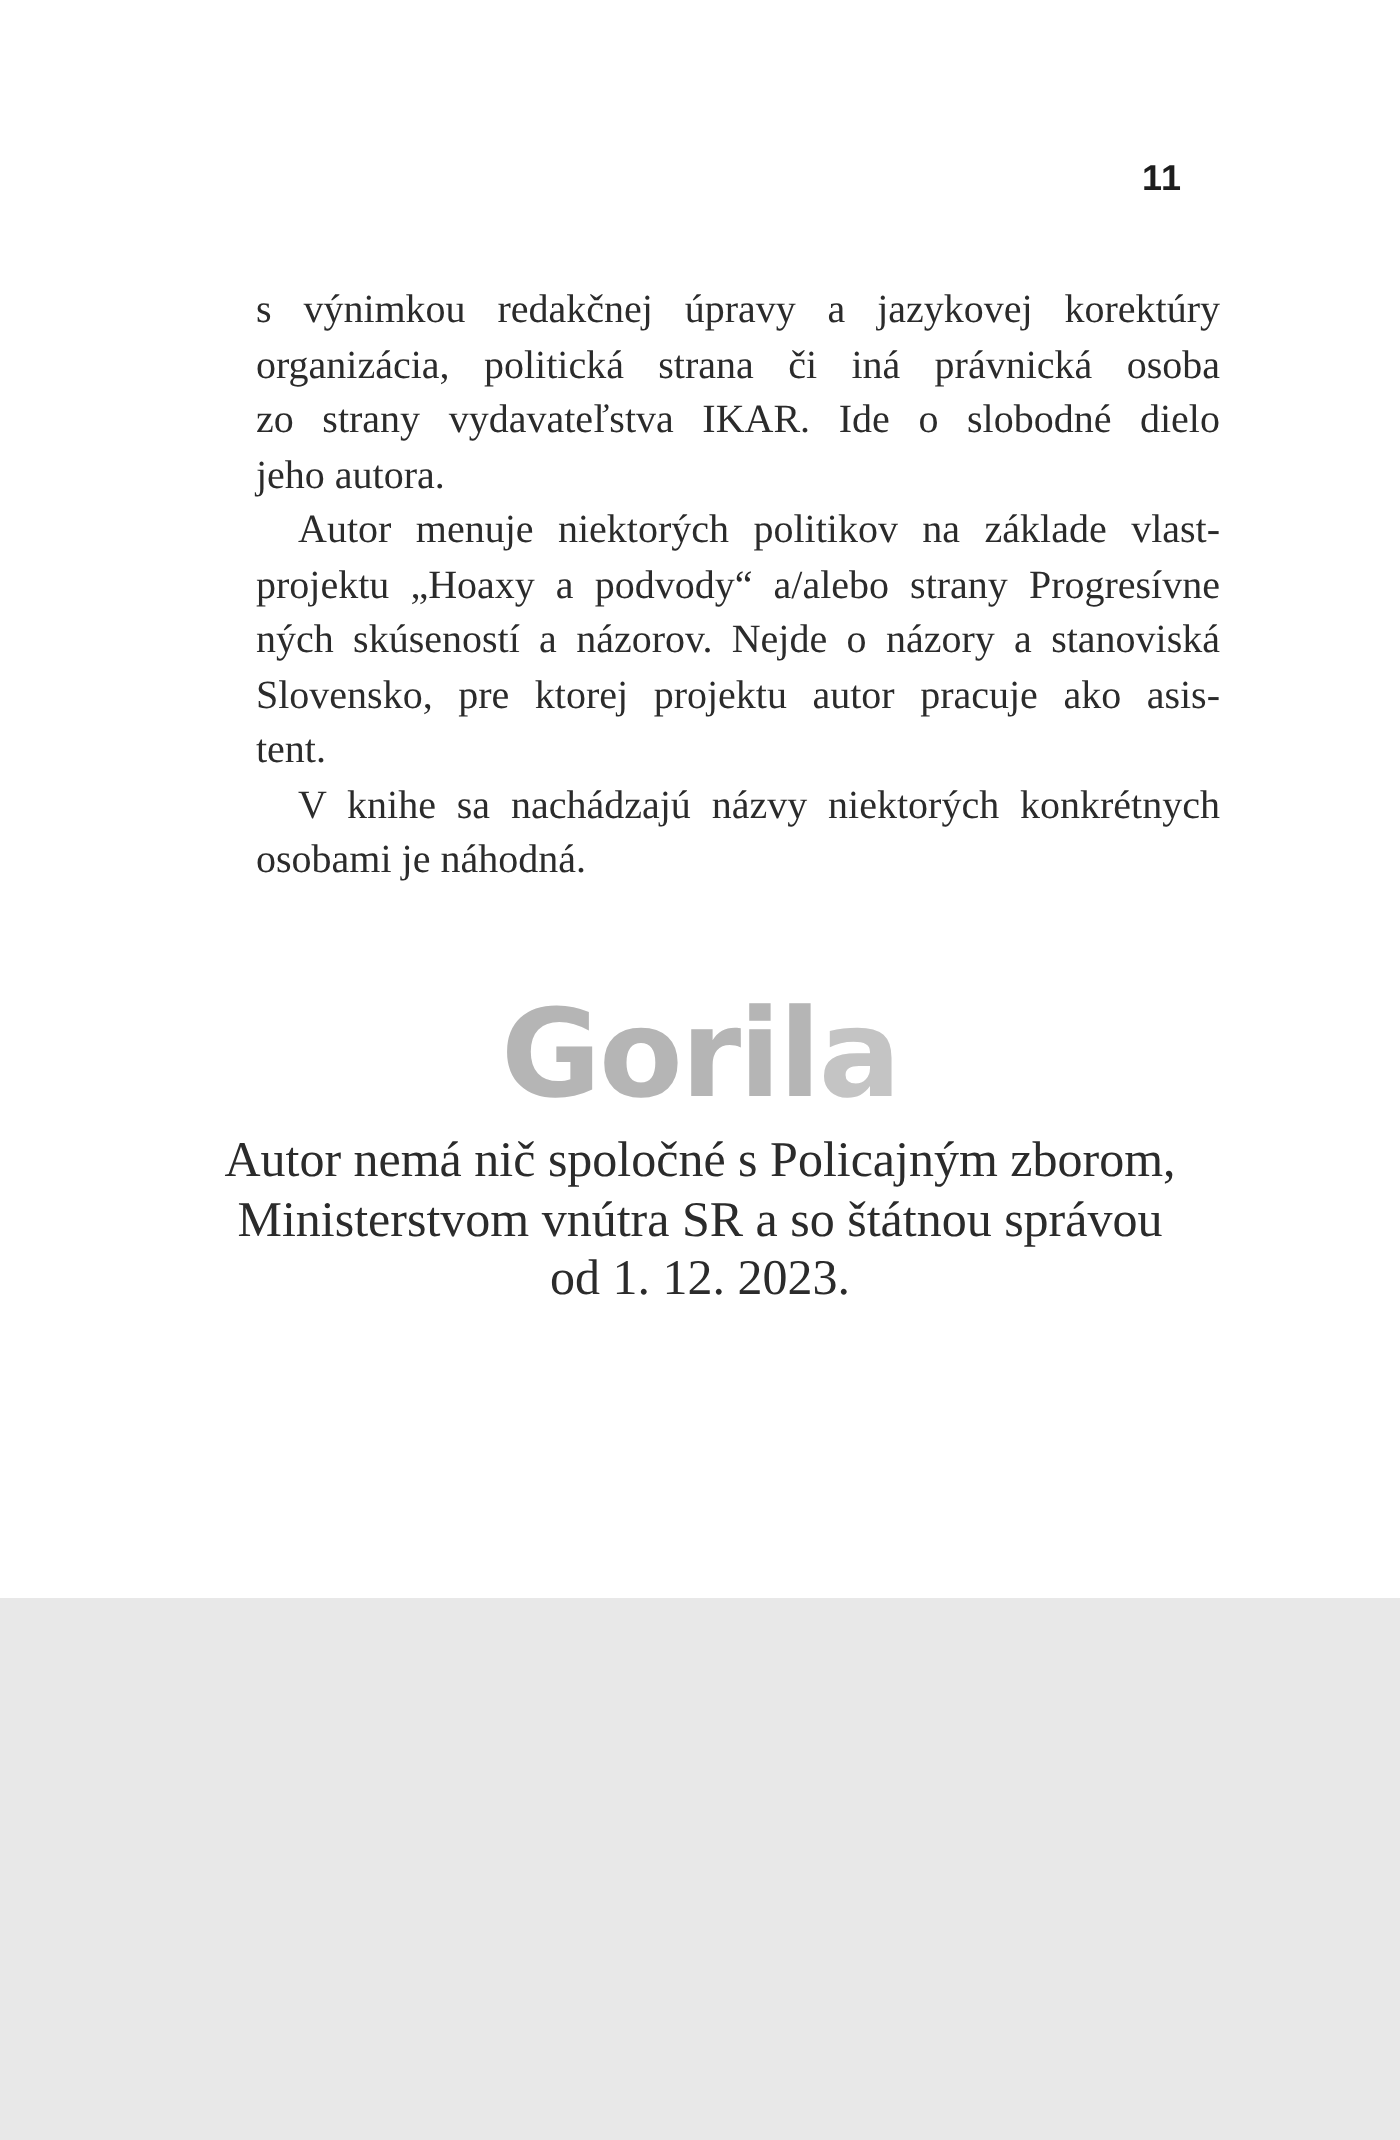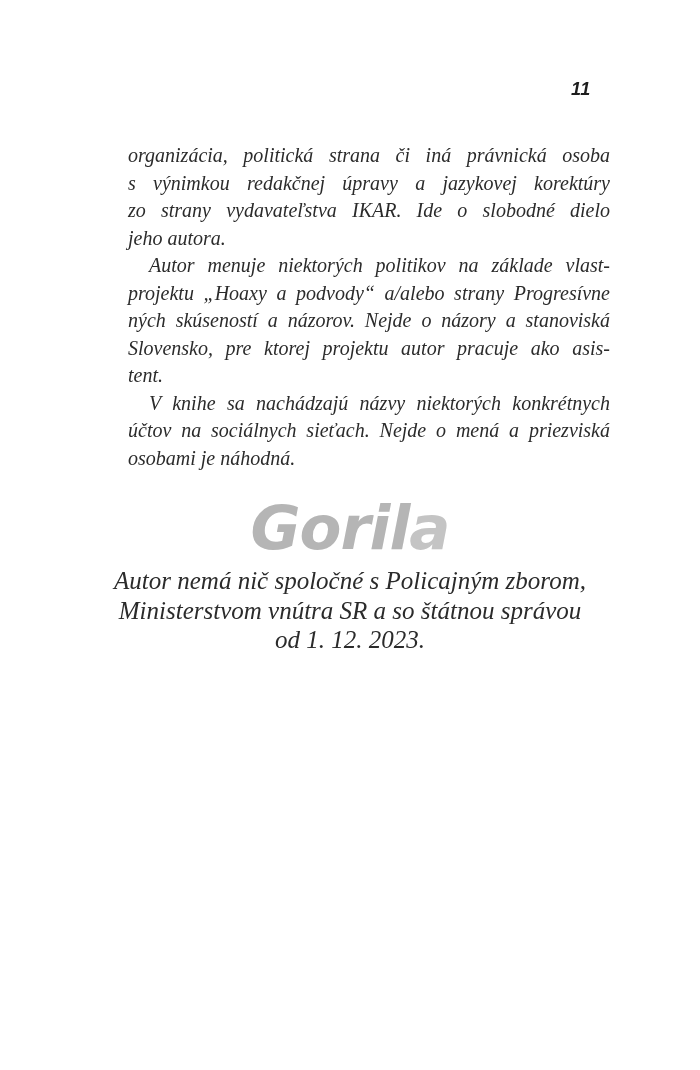--- a/index.html
+++ b/index.html
@@ -1,25 +1,24 @@
 <!DOCTYPE html>
 <html style="--bg: #ffffff; --text: #2b2b2b; --folio: #1d1d1d; --wm-main: #b5b5b5; --wm-accent: #c4c4c4;"><head>
 <meta charset="utf-8">
 <style>
   html, body { margin: 0; padding: 0; background: #e8e8e8; }
   .page {
     position: relative;
     width: 700px;
-    height: 1070px;
+    height: 799px;
     margin: 0 auto;
     background: var(--bg, #ffffff);
     font-family: "Liberation Serif", serif;
     color: var(--text, #2b2b2b);
     overflow: hidden;
-    font-style: italic;
   }
   .folio {
     position: absolute;
     top: 79px;
     left: 571px;
     font-family: "Liberation Sans", sans-serif;
     font-size: 18px;
     font-weight: bold;
     letter-spacing: 0.5px;
     color: var(--folio, #1d1d1d);
@@ -69,31 +68,30 @@
     z-index: 2;
   }
 </style>
 </head>
 <body>
 
 <div class="page">
   <div class="folio">11</div>
 
   <div class="text-block" id="paragraphs">
+      <div class="line">s výnimkou redakčnej úpravy a jazykovej korektúry</div>
       <div class="line">organizácia, politická strana či iná právnická osoba</div>
-      <div class="line">s výnimkou redakčnej úpravy a jazykovej korektúry</div>
       <div class="line">zo strany vydavateľstva IKAR. Ide o slobodné dielo</div>
       <div class="line last">jeho autora.</div>
       <div class="line indent">Autor menuje niektorých politikov na základe vlast-</div>
       <div class="line">projektu „Hoaxy a podvody“ a/alebo strany Progresívne</div>
       <div class="line">ných skúseností a názorov. Nejde o názory a stanoviská</div>
       <div class="line">Slovensko, pre ktorej projektu autor pracuje ako asis-</div>
       <div class="line last">tent.</div>
       <div class="line indent">V knihe sa nachádzajú názvy niektorých konkrétnych</div>
-      <div class="line">účtov na sociálnych sieťach. Nejde o mená a priezviská</div>
       <div class="line last">osobami je náhodná.</div>
     </div>
 
   <div class="watermark"><span class="wm-main">Goril</span><span class="wm-accent">a</span></div>
 
   <div class="disclaimer" id="disclaimer">
       <div>Autor nemá nič spoločné s Policajným zborom,</div>
       <div>Ministerstvom vnútra SR a so štátnou správou</div>
       <div>od 1. 12. 2023.</div>
     </div>

